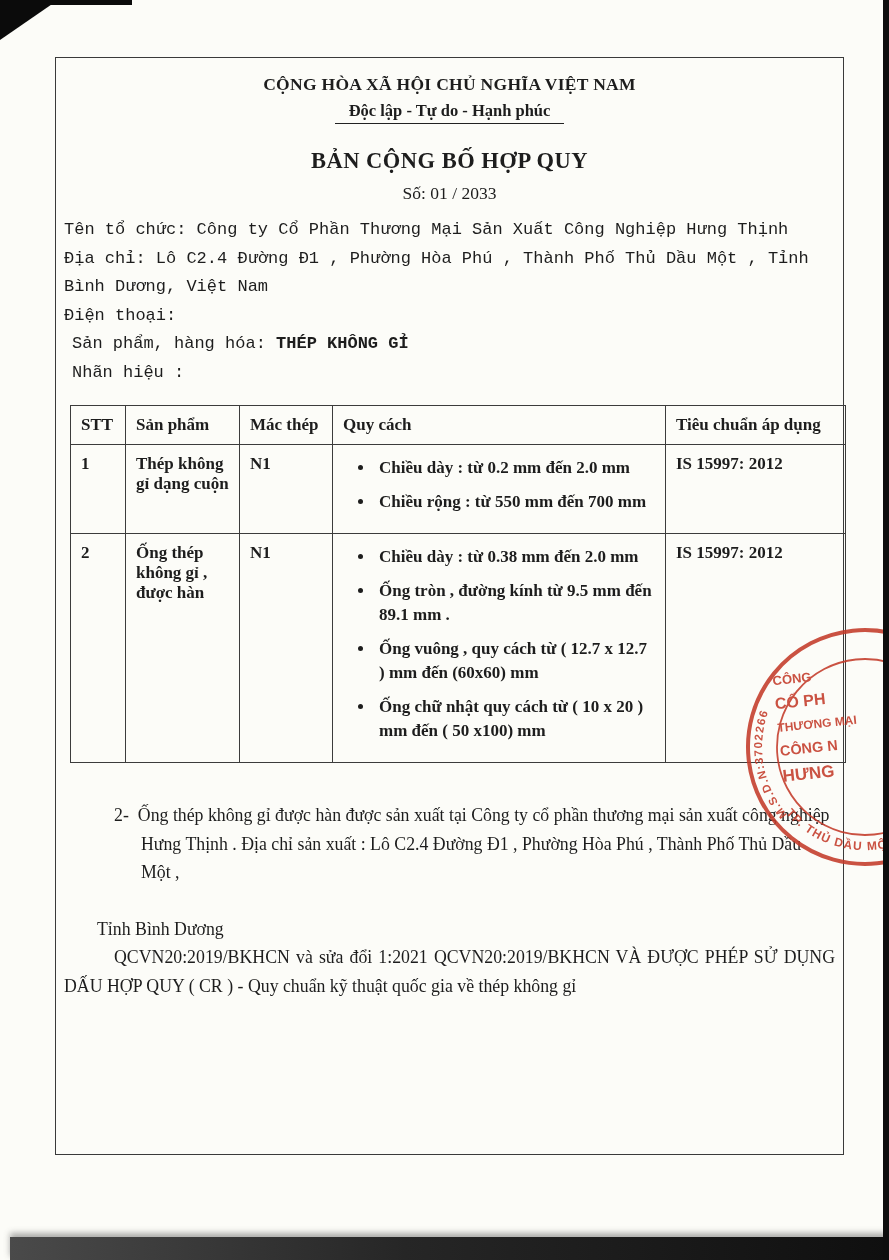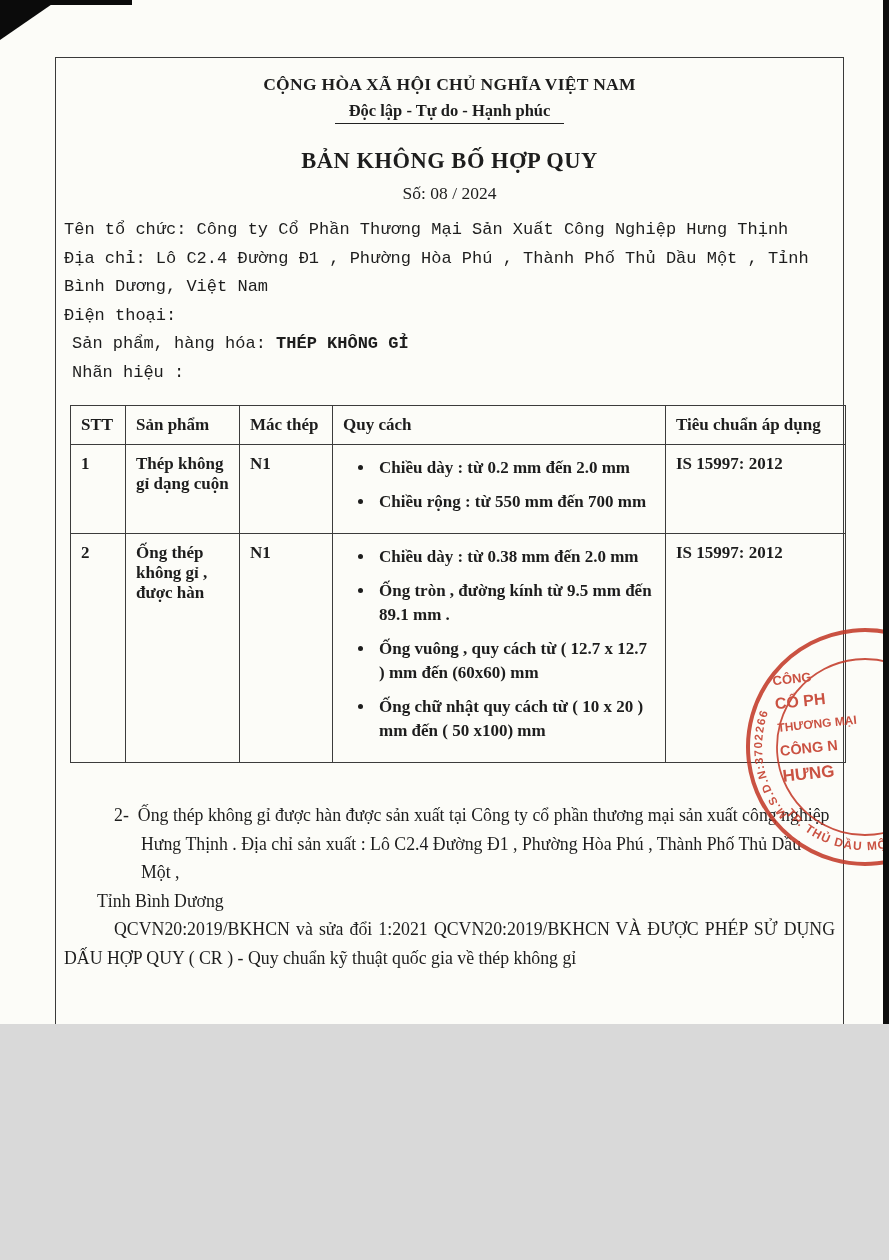--- a/index.html
+++ b/index.html
@@ -1,18 +1,18 @@
 <!DOCTYPE html>
 <html><head>
 <meta charset="utf-8">
 <style>
   * { margin:0; padding:0; box-sizing:border-box; }
   html,body { background:#d9d9d9; }
   .page {
-    position:relative; width:889px; height:1024px; margin:0 auto;
+    position:relative; width:889px; height:1260px; margin:0 auto;
     background:#fcfcf8; overflow:hidden;
     font-family:"Liberation Serif","DejaVu Serif",serif; color:#1d1d1d;
   }
   .content {
     position:absolute; left:55px; top:57px; width:789px; height:1098px;
     border:1.6px solid #3a3a3a; padding:0 8px;
   }
   .nat-header { text-align:center; font-weight:bold; font-size:17.5px; margin-top:16px; letter-spacing:.3px; }
   .motto { text-align:center; margin-top:6px; }
   .motto span { font-weight:bold; font-size:16.5px; border-bottom:1.8px solid #222; padding:0 14px 3px;margin-top:33px; }
@@ -29,21 +29,21 @@
   .cell-stt { text-align:center; }
   .cell-sp { text-align:justify; }
   .cell-mt { padding-left:30px; }
   ul.qc { list-style:disc outside; margin:2px 0 0 0; padding-left:32px; }
   ul.qc li { margin-bottom:10px; line-height:24px; padding-left:4px; }
 
   .notes { margin-top:38px; font-size:17.8px; line-height:28.5px; }
   .note1 { padding-left:50px; }
   .note2 { padding-left:77px; text-indent:-27px; margin-top:1px; }
   .nmark { margin-right:9px; }
-  .plain33 { padding-left:33px; }
+  .plain33 { padding-left:33px;margin-top:28px; }
   .final-para { text-align:justify; text-indent:50px; }
 
   .stamp { position:absolute; left:740px; top:622px; pointer-events:none; }
   .stamp text { font-family:"Liberation Sans","DejaVu Sans",sans-serif; font-weight:bold; }
 
   .corner-tl { position:absolute; left:0; top:0; width:58px; height:40px; background:#0b0b0b;
                clip-path:polygon(0 0,100% 0,0 100%); }
   .top-line  { position:absolute; left:0; top:0; width:132px; height:5px; background:#0b0b0b; }
   .right-strip { position:absolute; right:0; top:0; width:6px; height:1260px; background:#0e0e0e; z-index:5; }
   .bottom-bar { position:absolute; left:10px; top:1237px; width:879px; height:23px;
@@ -55,22 +55,22 @@
 
 <div class="page">
 
   <div class="content">
 
     <div class="nat-header">CỘNG HÒA XÃ HỘI CHỦ NGHĨA VIỆT NAM</div>
     <div class="motto">
       <span>Độc lập - Tự do - Hạnh phúc</span>
     </div>
 
-    <div class="title">BẢN KHÔNG BỐ HỢP QUY</div>
-    <div class="doc-no">Số: 08 / 2024</div>
+    <div class="title">BẢN CỘNG BỐ HỢP QUY</div>
+    <div class="doc-no">Số: 01 / 2033</div>
 
     <p class="para first-para">Tên tổ chức: Công ty Cổ Phần Thương Mại Sản Xuất Công Nghiệp Hưng Thịnh</p>
     <p class="para">Địa chỉ: Lô C2.4 Đường Đ1 , Phường Hòa Phú , Thành Phố Thủ Dầu Một , Tỉnh Bình Dương, Việt Nam</p>
     <p class="para">Điện thoại:</p>
     <p class="para indent8"><span>Sản phẩm, hàng hóa: </span><strong>THÉP KHÔNG GỈ</strong></p>
     <p class="para indent8">Nhãn hiệu :</p>
 
     <table class="spec">
       <colgroup>
         <col class="col-stt">

